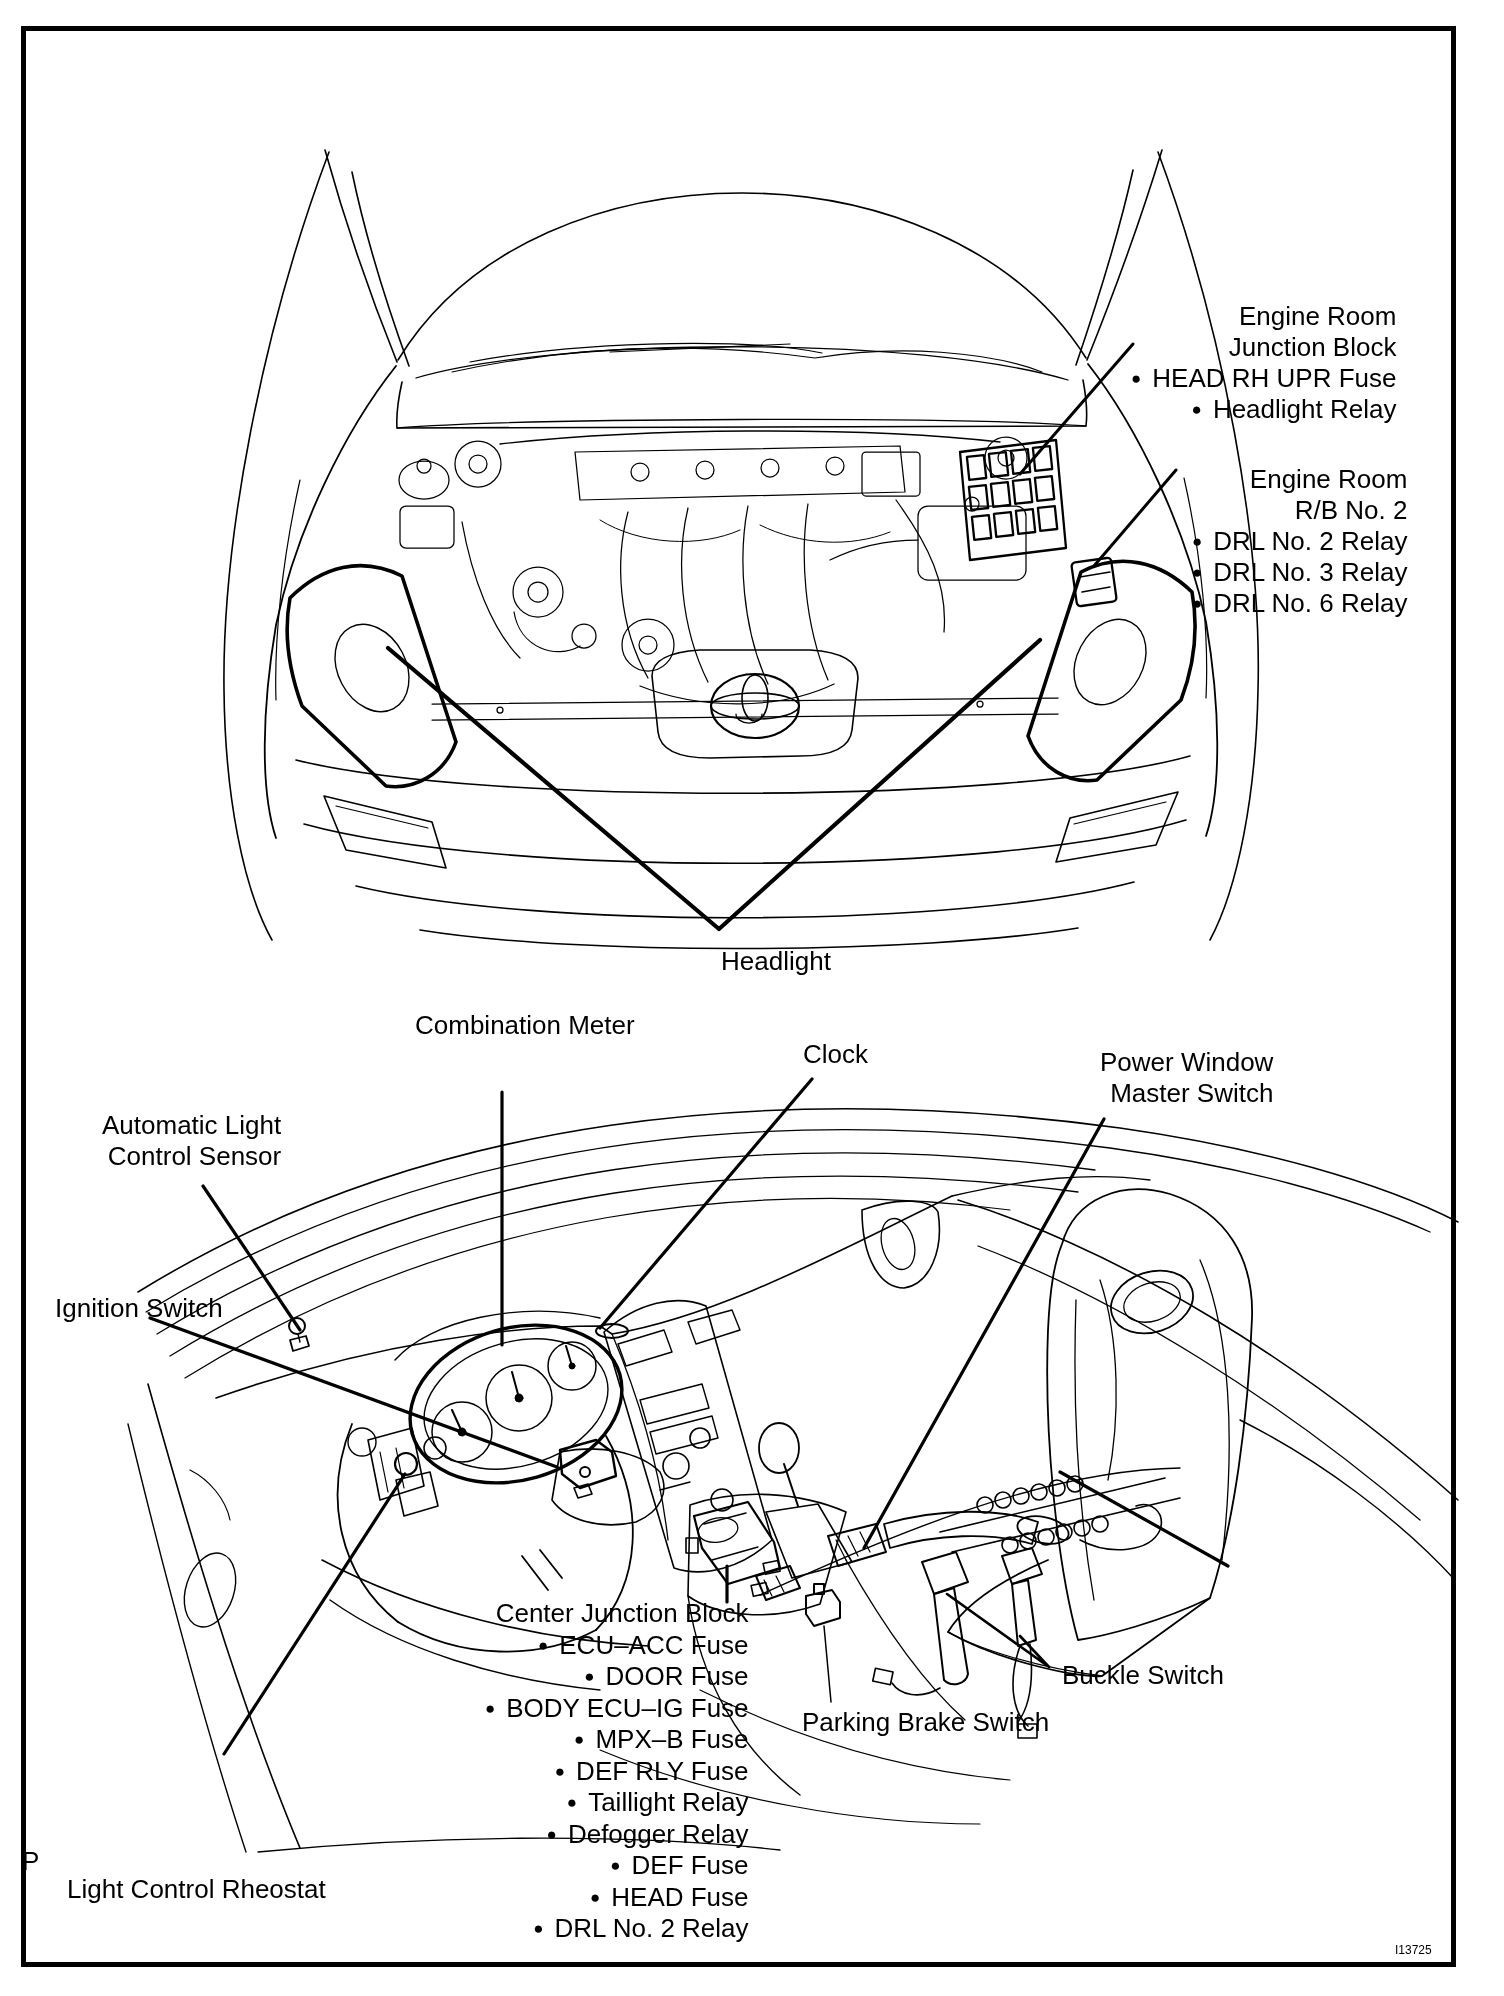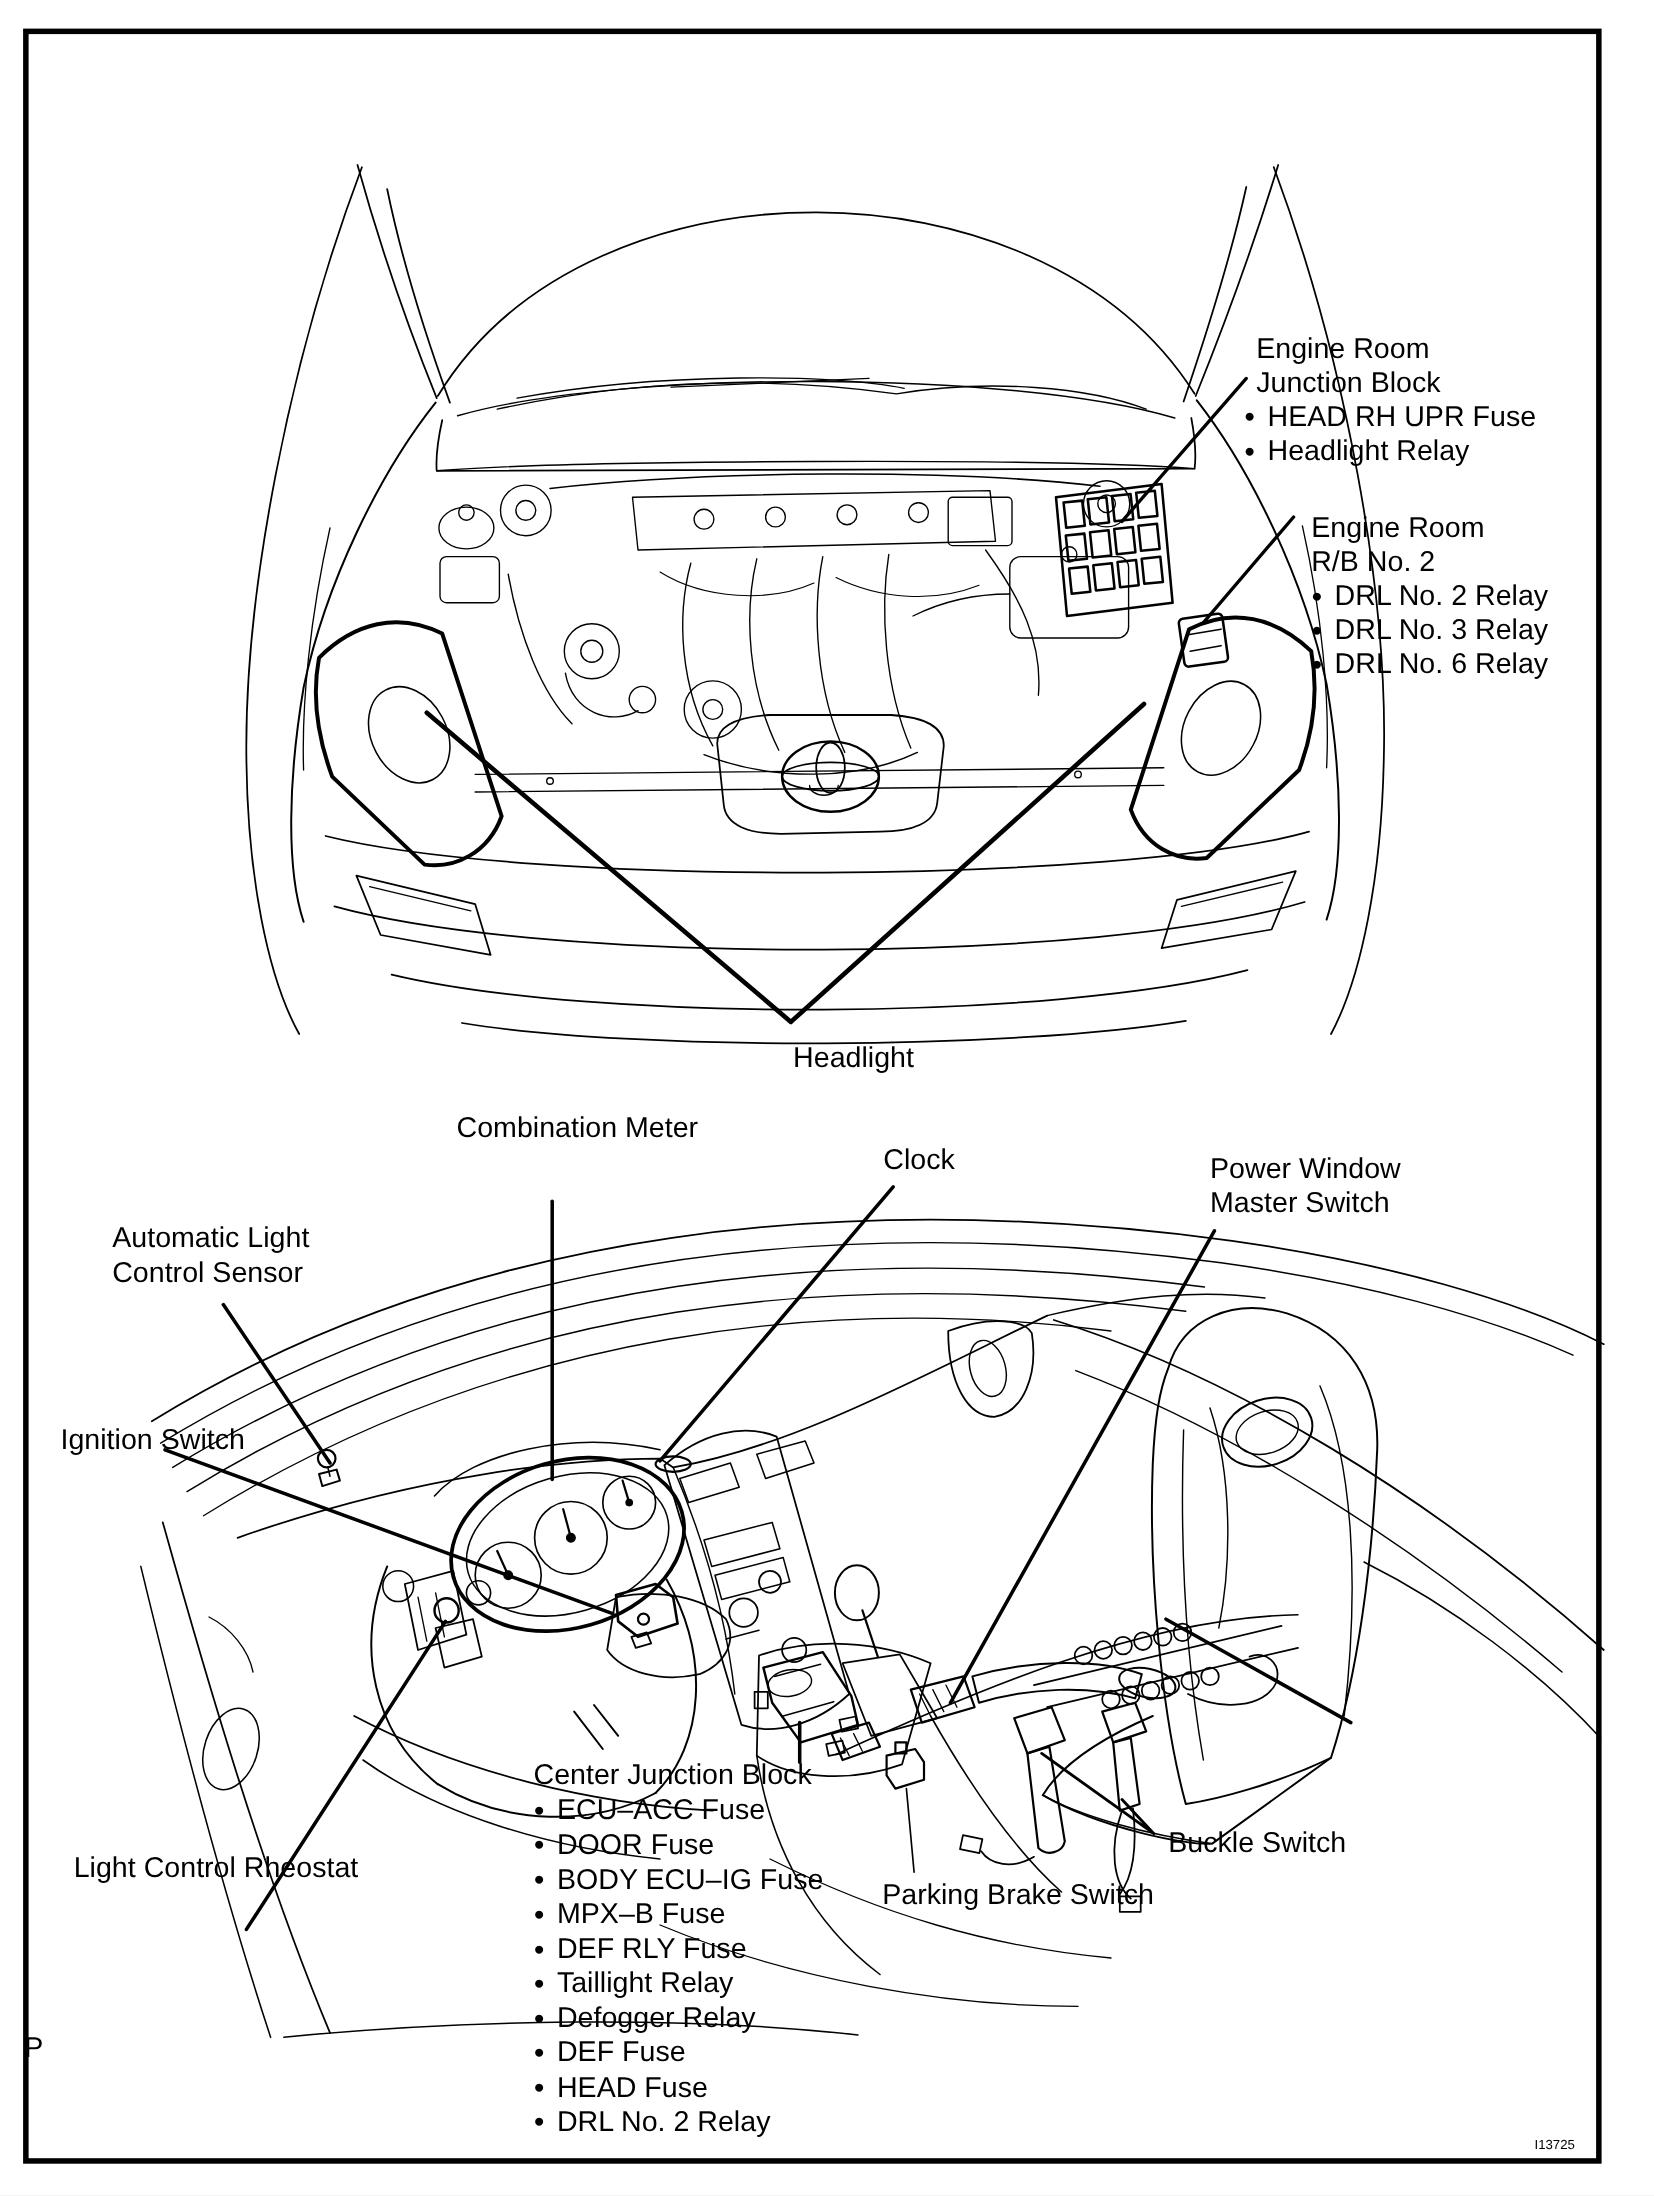--- a/index.html
+++ b/index.html
@@ -1,21 +1,21 @@
 <!DOCTYPE html>
 <html><head>
 <meta charset="utf-8">
 <style>
   html,body{margin:0;padding:0;background:#e8e8e8;}
   .page{position:relative;width:1504px;height:1996px;background:#ffffff;overflow:hidden;
         font-family:"Liberation Sans", sans-serif;color:#000;}
   .frame{position:absolute;left:21px;top:26px;width:1435px;height:1941px;
          border:5px solid #000;box-sizing:border-box;}
   .art{position:absolute;left:0;top:0;width:1504px;height:1996px;}
-  .lbl{position:absolute;font-size:26px;line-height:31px;white-space:nowrap;}
+  .lbl{position:absolute;font-size:26px;line-height:31px;white-space:nowrap;text-align:right;}
   .lbl .ind{padding-left:11px;}
   .bl::before{content:"●";font-size:17px;margin-right:11px;vertical-align:3px;}
   .cjb{line-height:31.5px;}
   .small{font-size:12px;line-height:18px;}
   svg *{vector-effect:non-scaling-stroke;}
 </style>
 </head>
 <body>
 
 <div class="page">
@@ -350,18 +350,18 @@
     <div class="bl">DEF Fuse</div>
     <div class="bl">HEAD Fuse</div>
     <div class="bl">DRL No. 2 Relay</div>
   </div>
 
   <div class="lbl" style="left:802px;top:1707px">Parking Brake Switch</div>
 
   <div class="lbl" style="left:1062px;top:1660px">Buckle Switch</div>
 
 
-  <div class="lbl" style="left:67px;top:1682px">Light Control Rheostat</div>
+  <div class="lbl" style="left:67px;top:1874px">Light Control Rheostat</div>
 
   <div class="lbl" style="left:22px;top:1846px">P</div>
 
   <div class="lbl small" style="left:1395px;top:1941px">I13725</div>
 </div>
 
 </body></html>

